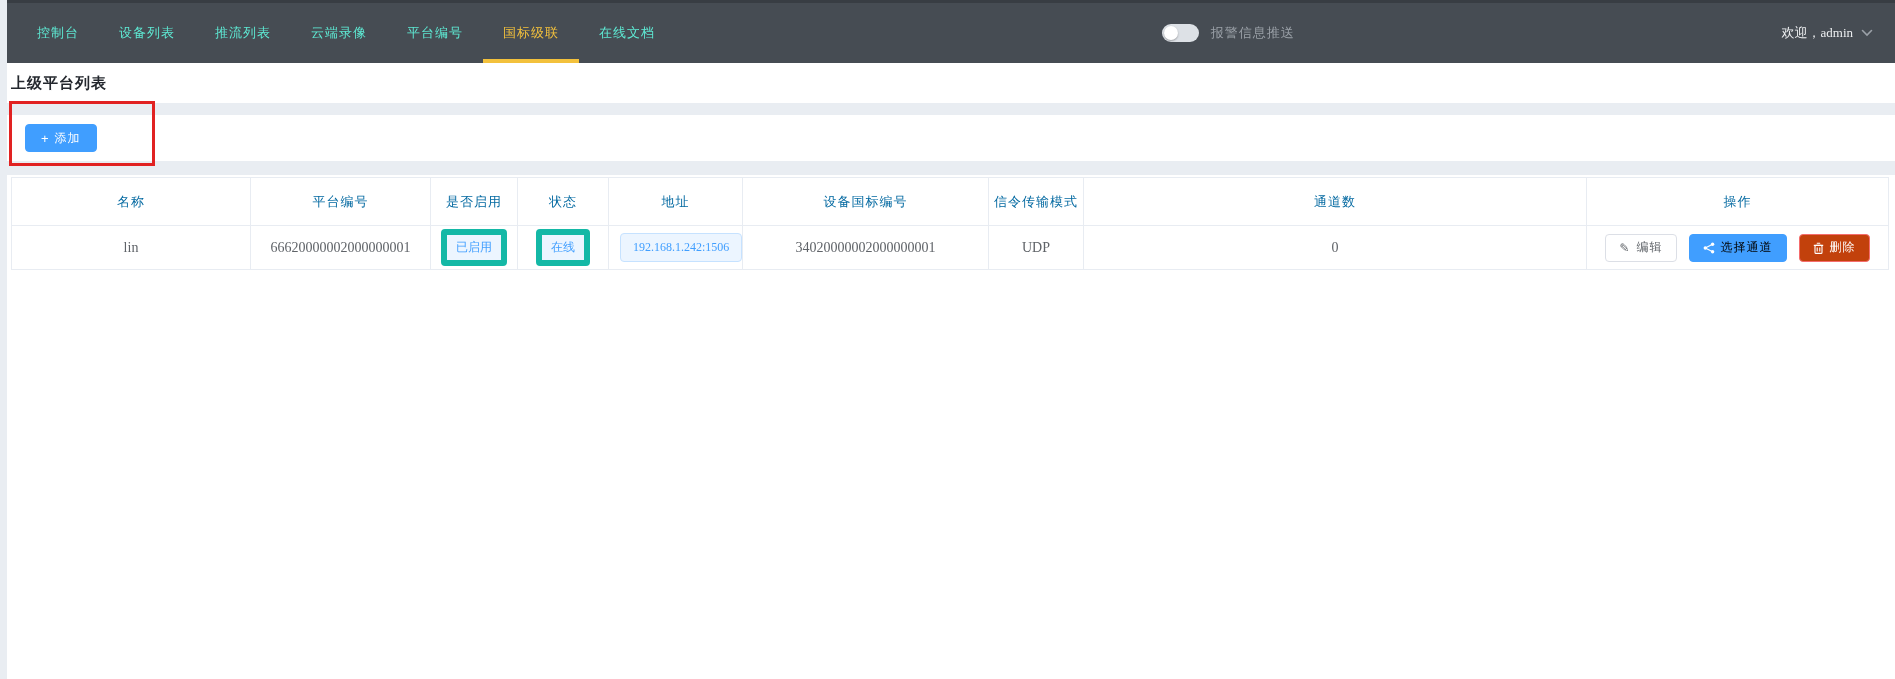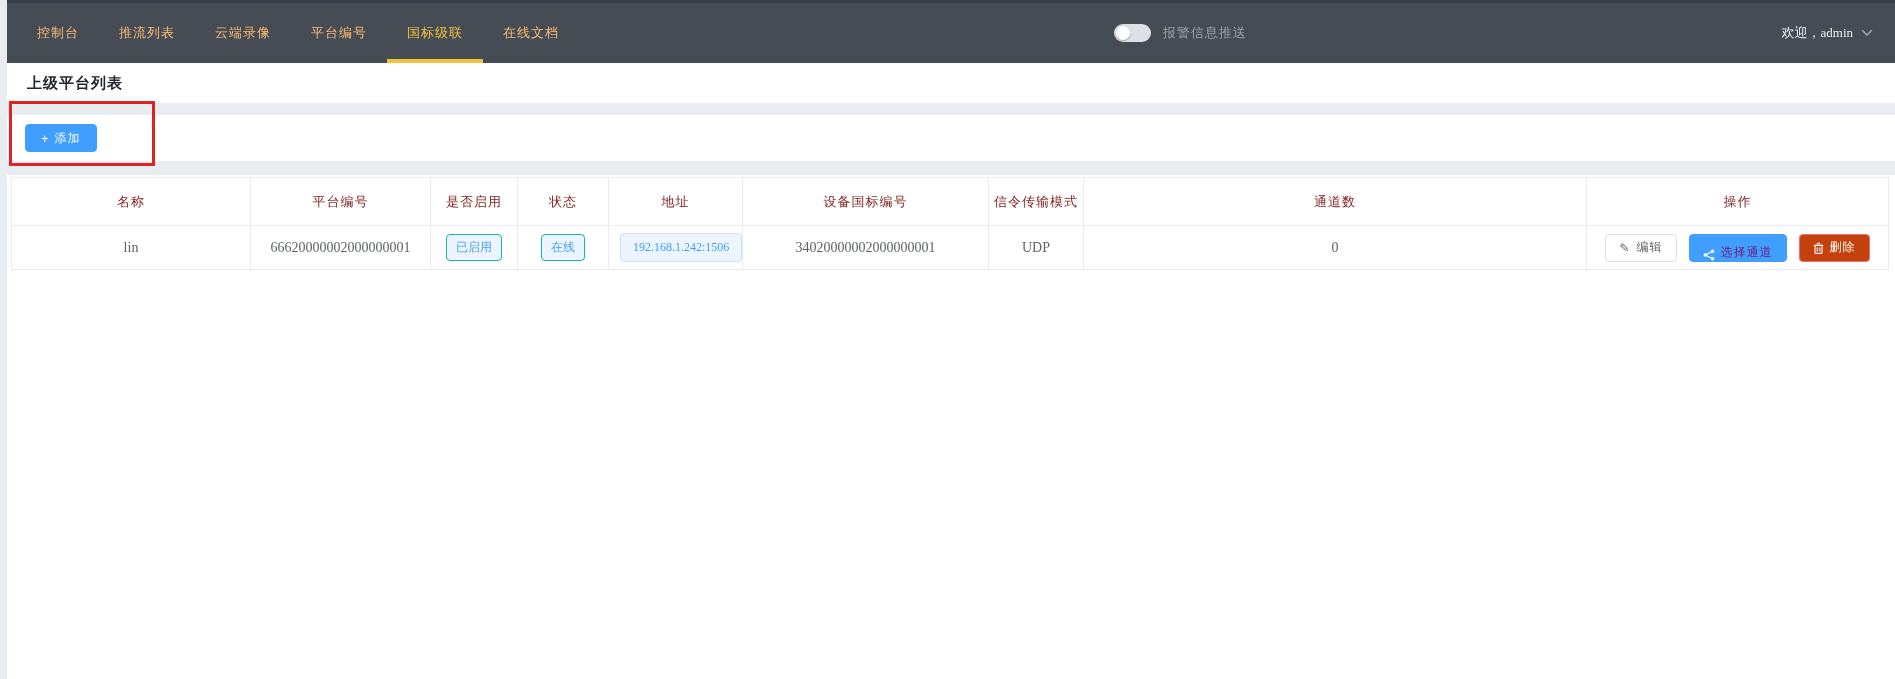--- a/index.html
+++ b/index.html
@@ -14,21 +14,21 @@
   
   .topstrip { height:3px; background:#383d43; }
   .nav {
     height:60px; background:#464c53;
     display:flex; align-items:stretch;
     font-family:"Liberation Sans", sans-serif;
   }
   .nav-tabs { display:flex; align-items:stretch; padding-left:10px; }
   .tab {
     display:flex; align-items:center; padding:0 20px;
-    color:#fdba74; font-size:13px; cursor:pointer; position:relative;
+    color:#5eead4; font-size:13px; cursor:pointer; position:relative;
     letter-spacing:1px;
   }
   .tab.active { color:#f3c13c;text-align:center; }
   .tab.active::after {
     content:""; position:absolute; left:0; right:0; bottom:0;
     height:4px; background:#f3c13c;
   }
   .spacer { flex:1; }
   .nav-right { display:flex; align-items:center; }
   .switch {
@@ -42,21 +42,21 @@
   .switch-label { color:#9ba1a8; font-size:13px; margin-left:12px; letter-spacing:1px; }
   .welcome {
     display:flex; align-items:center; color:#eceef0; font-size:13px;
     padding-right:22px; cursor:pointer;
     font-family:"Liberation Serif", serif;
   }
   .welcome .caret { margin-left:8px; display:inline-flex; }
 
   
   .section { background:#ffffff; }
-  .sec-title { height:40px; display:flex; align-items:center; padding-left:20px; }
+  .sec-title { height:40px; display:flex; align-items:center; padding-left:4px; }
   .page-title {
     font-size:15px; font-weight:bold; color:#23272d; letter-spacing:1px;
     font-family:"Liberation Sans", sans-serif;
   }
   .band { height:12px; background:#e9edf2; }
   .band2 { height:14px; background:#e9edf2; }
   .sec-toolbar { height:46px; position:relative; }
   .btn-add {
     position:absolute; left:18px; top:9px; height:28px; padding:0 15px;
     background:#409eff; color:#fff; border:1px solid #409eff; border-radius:4px;
@@ -75,57 +75,58 @@
   
   table.grid {
     margin-left:4px; width:1877px; border-collapse:collapse; table-layout:fixed;
     background:#fff;
   }
   table.grid th, table.grid td {
     border:1px solid #e8ecf2; text-align:center; vertical-align:middle;
     overflow:hidden; white-space:nowrap;
   }
   table.grid th {
-    height:48px; color:#7f1d1d; font-size:13px; font-weight:normal;
+    height:48px; color:#0369a1; font-size:13px; font-weight:normal;
     font-family:"Liberation Sans", sans-serif; letter-spacing:1px; background:#fff;
   }
   table.grid td { height:44px; color:#5f6368; font-size:14px; }
 
   .tag-lite {
     display:inline-block; padding:4px 9px; font-size:12px; border-radius:4px;
-    background:#ecf5ff; border:1px solid #14b8a6; color:#409eff;
+    background:#ecf5ff; border:6px solid #14b8a6; color:#409eff;
     font-family:"Liberation Sans", sans-serif; cursor:default;
   }
   .tag-addr {
     display:inline-block; padding:6px 12px; font-size:12px; border-radius:4px;
     background:#ecf5ff; border:1px solid #c6e2ff; color:#409eff; cursor:pointer;margin-left:11px;
   }
 
   .actions { display:inline-flex; align-items:center; gap:12px; }
   .btn {
     height:28px; border-radius:4px; font-size:12px; cursor:pointer;
     display:inline-flex; align-items:center; gap:6px; padding:0 13px;
     border:1px solid transparent; letter-spacing:1px;
   }
   .btn-edit { background:#fff; border-color:#dcdfe6; color:#5f6368; }
-  .btn-primary { background:#409eff; border-color:#409eff; color:#701a75;align-items:flex-end; }
+  .btn-primary { background:#409eff; border-color:#409eff; color:#000000; }
   .btn-danger { background:#c2410c; border-color:#f56c6c; color:#fff; }
   .btn svg { display:block; }
   .icon-glyph { font-family:"DejaVu Sans", sans-serif; font-size:12px; }
 </style>
 </head>
 <body>
 
 <div class="wrapper">
 
   <div class="topstrip"></div>
 
   <div class="nav">
     <div class="nav-tabs">
       <div class="tab">控制台</div>
+      <div class="tab">设备列表</div>
       <div class="tab">推流列表</div>
       <div class="tab">云端录像</div>
       <div class="tab">平台编号</div>
       <div class="tab active">国标级联</div>
       <div class="tab">在线文档</div>
     </div>
 
     <div class="spacer"></div>
 
     <div class="nav-right">

